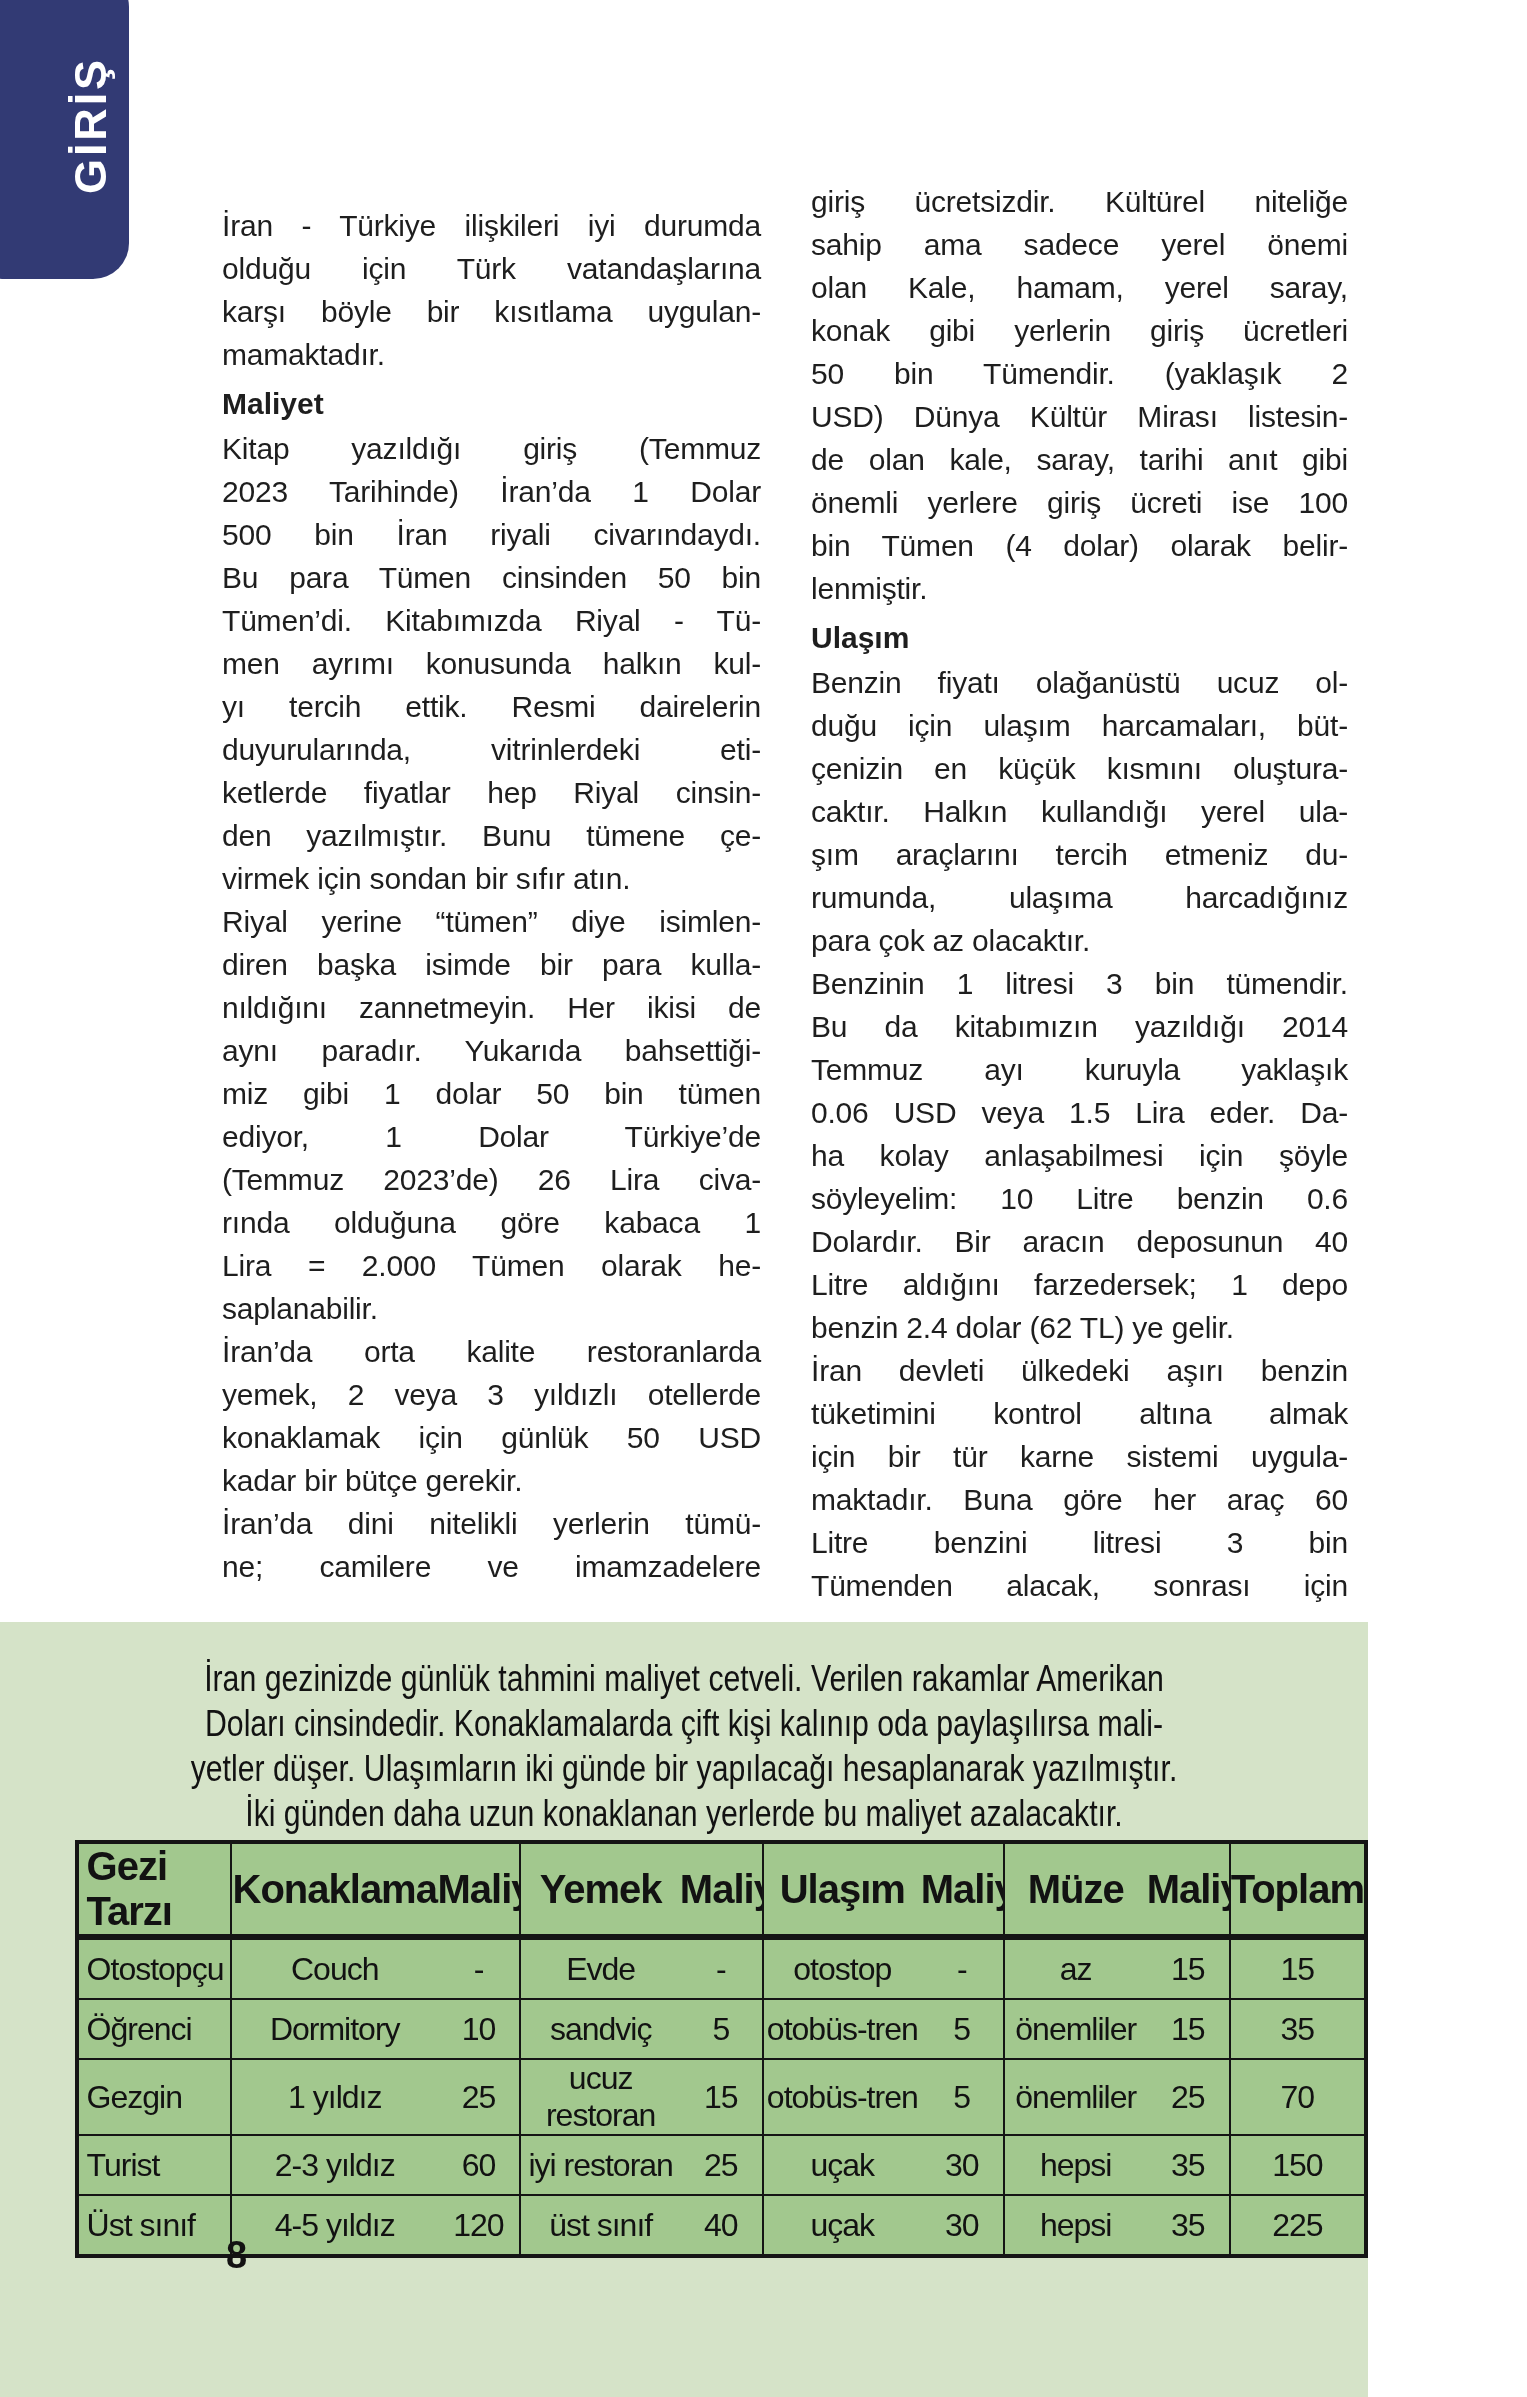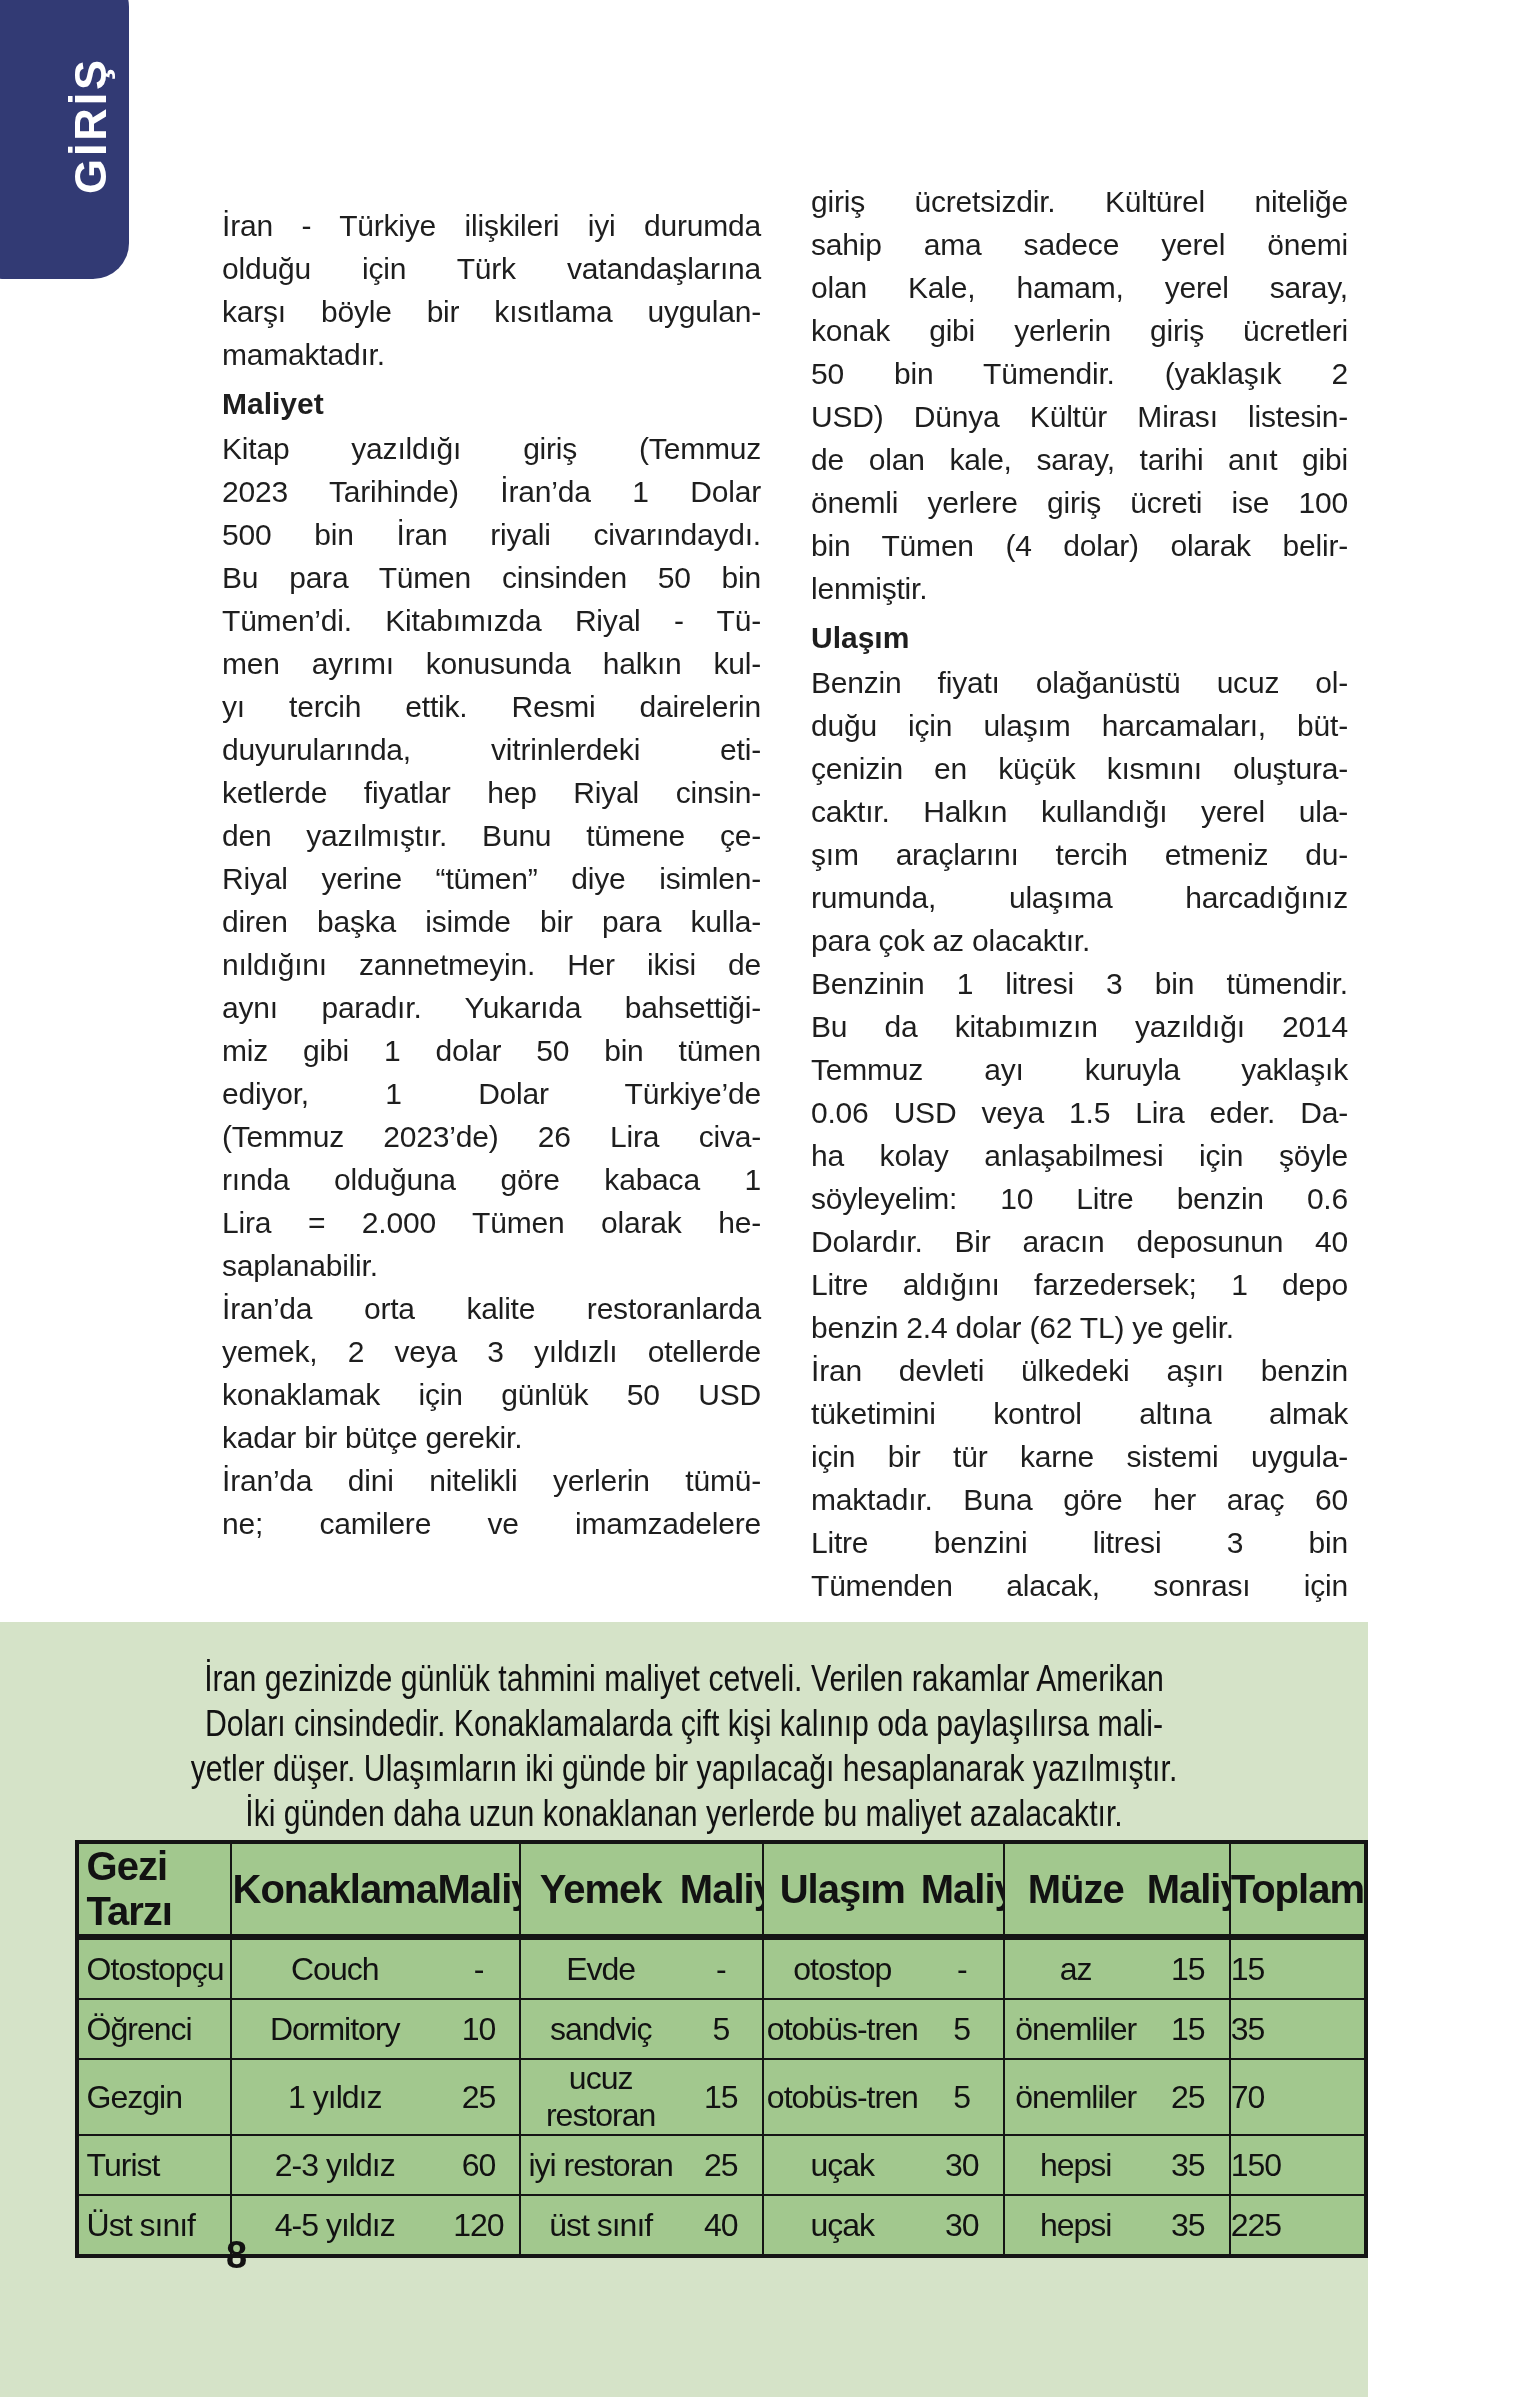--- a/index.html
+++ b/index.html
@@ -45,21 +45,21 @@
     border-collapse:collapse;border:4.8px solid #151515;
     background:var(--cell-green,#a2c88e);table-layout:fixed;
   }
   table.cost td{
     border:2.9px solid #151515;padding:0;font-size:32px;letter-spacing:-1px;
     color:#121212;overflow:hidden;
   }
   table.cost thead td{height:57px;border-bottom:6.7px solid #151515;font-weight:bold;font-size:40px;}
   table.cost tbody td{height:58px;}
   .style-cell{padding-left:7.6px !important;text-align:left;}
-  .total-cell{text-align:left;}
+  .total-cell{text-align:center;}
   .pair{display:flex;align-items:center;width:100%;}
   .pname{flex:1 1 auto;text-align:center;min-width:0;}
   .pval{flex:0 0 auto;width:82px;text-align:center;}
   .page-number{
     position:absolute;left:226px;top:612px;font-size:38px;font-weight:bold;color:#121212;
   }
 </style>
 </head>
 <body>
 
@@ -82,20 +82,21 @@
           <div class="line">Kitap yazıldığı giriş (Temmuz</div>
           <div class="line">2023 Tarihinde) İran’da 1 Dolar</div>
           <div class="line">500 bin İran riyali civarındaydı.</div>
           <div class="line">Bu para Tümen cinsinden 50 bin</div>
           <div class="line">Tümen’di. Kitabımızda Riyal - Tü-</div>
           <div class="line">men ayrımı konusunda halkın kul-</div>
           <div class="line">yı tercih ettik. Resmi dairelerin</div>
           <div class="line">duyurularında, vitrinlerdeki eti-</div>
           <div class="line">ketlerde fiyatlar hep Riyal cinsin-</div>
           <div class="line">den yazılmıştır. Bunu tümene çe-</div>
+          <div class="line last">virmek için sondan bir sıfır atın.</div>
         </div>
         <div class="para">
           <div class="line">Riyal yerine “tümen” diye isimlen-</div>
           <div class="line">diren başka isimde bir para kulla-</div>
           <div class="line">nıldığını zannetmeyin. Her ikisi de</div>
           <div class="line">aynı paradır. Yukarıda bahsettiği-</div>
           <div class="line">miz gibi 1 dolar 50 bin tümen</div>
           <div class="line">ediyor, 1 Dolar Türkiye’de</div>
           <div class="line">(Temmuz 2023’de) 26 Lira civa-</div>
           <div class="line">rında olduğuna göre kabaca 1</div>

